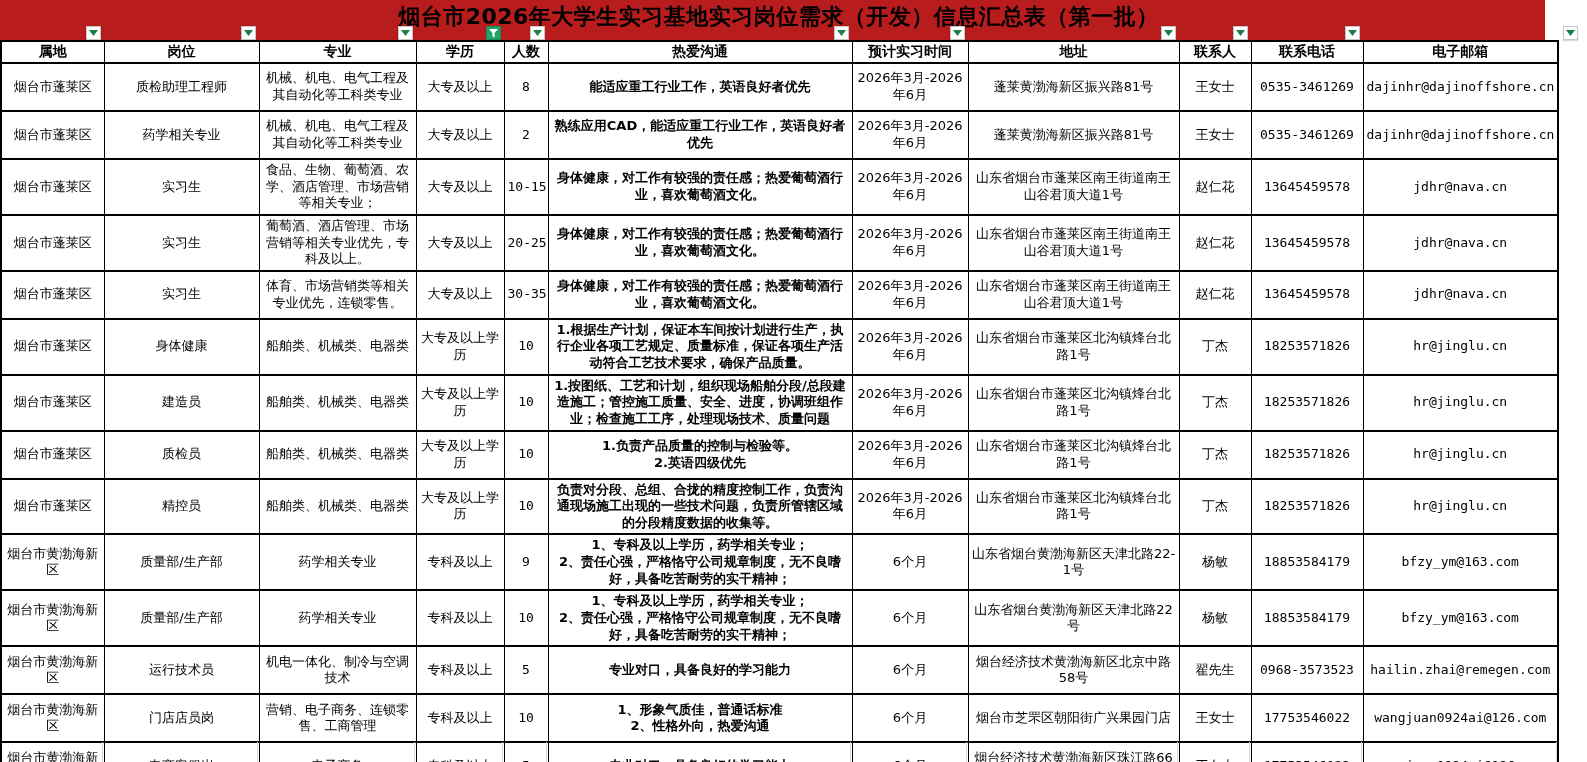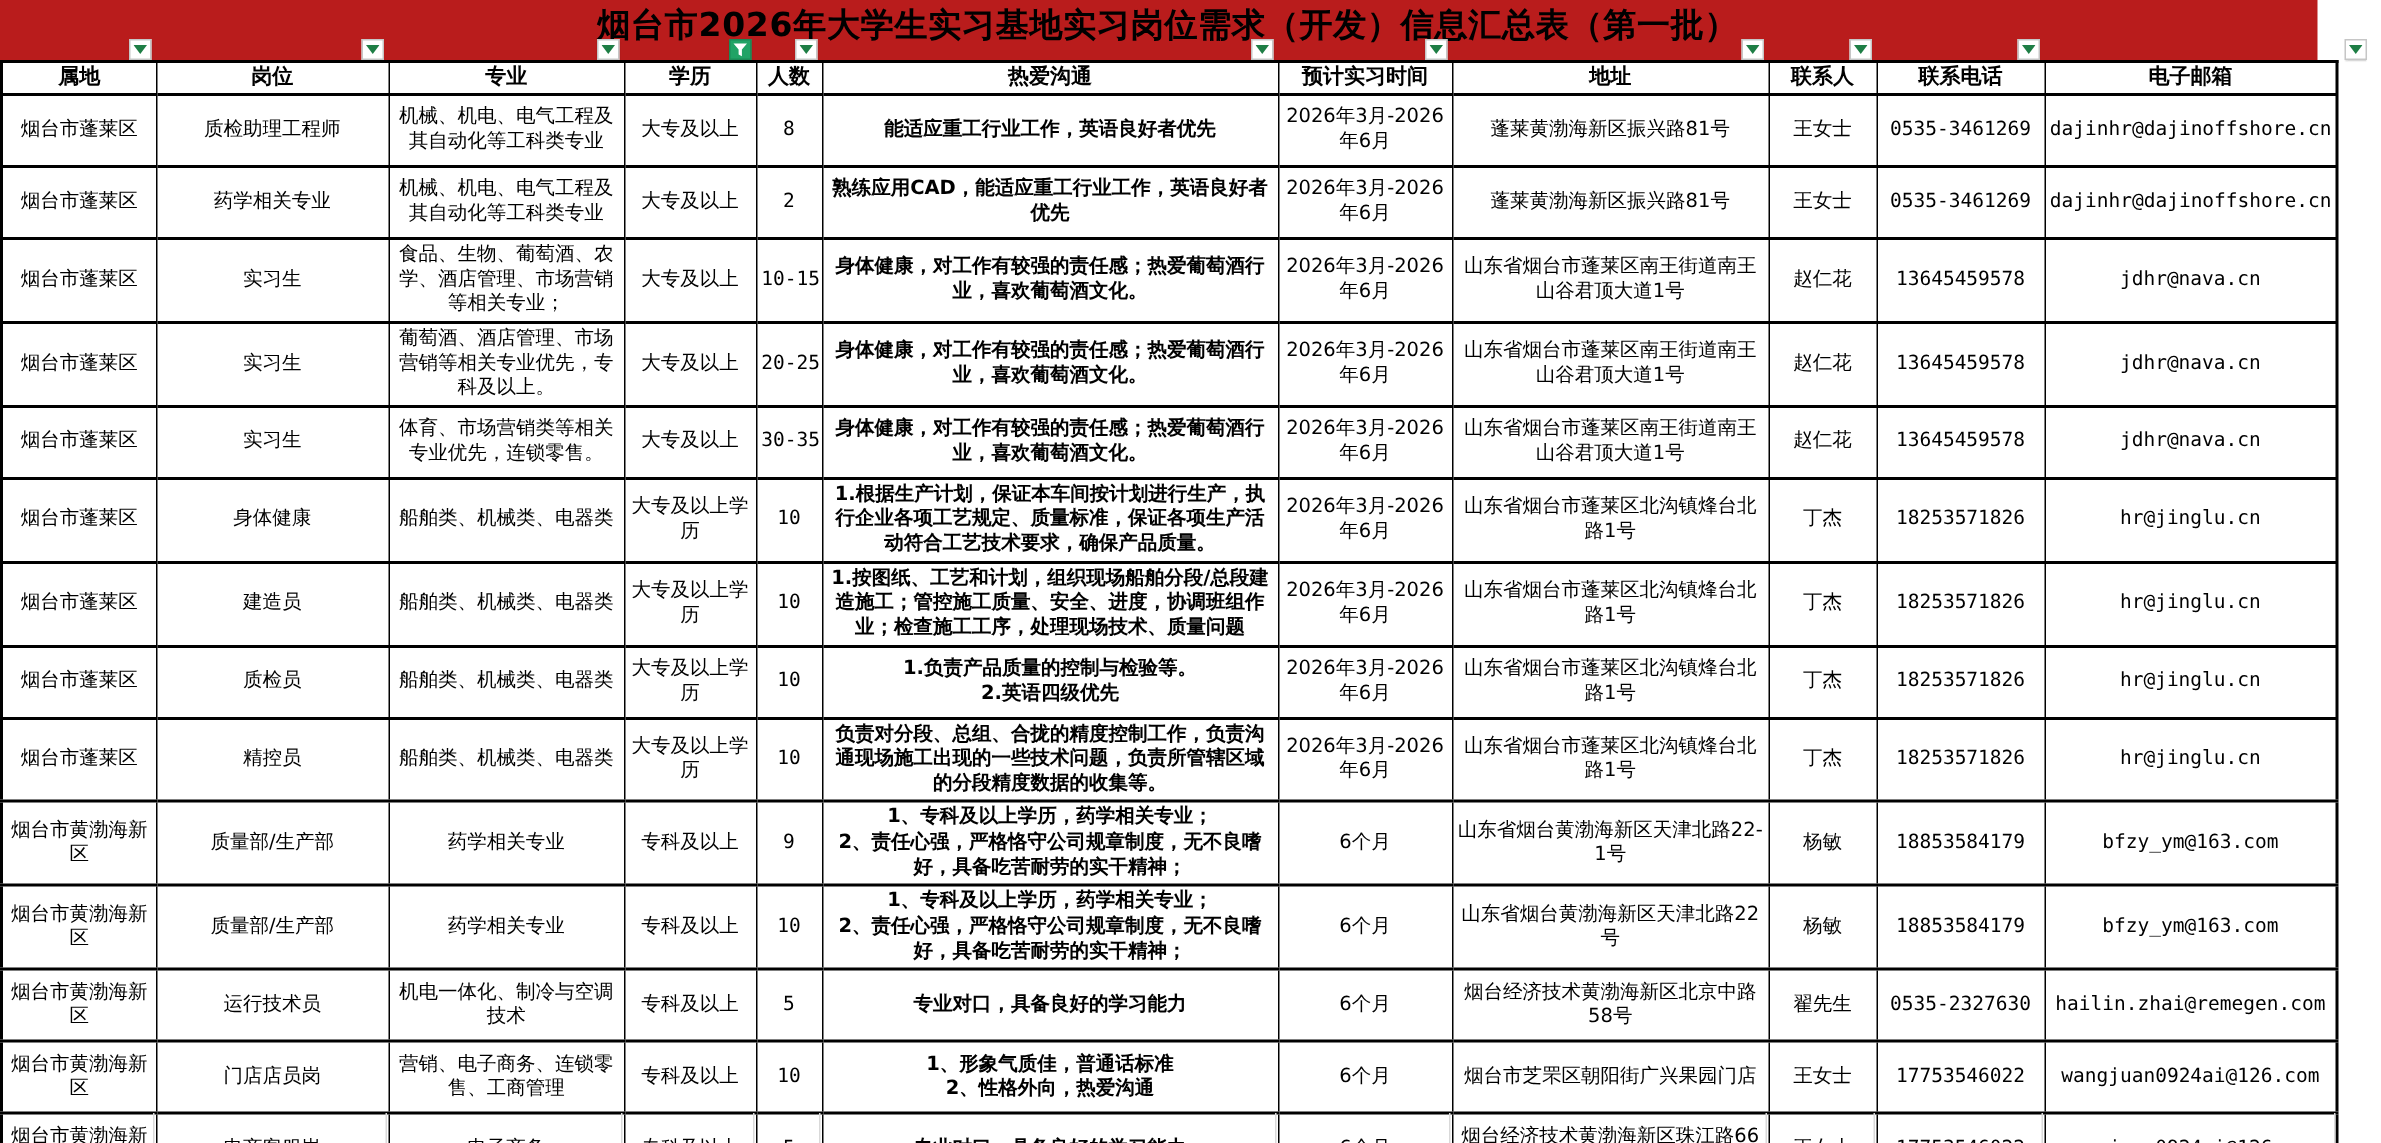--- a/index.html
+++ b/index.html
@@ -271,21 +271,21 @@
         <tr>
           <td class="col-region">烟台市黄渤海新区</td>
           <td class="col-position">运行技术员</td>
           <td class="col-major">机电一体化、制冷与空调技术</td>
           <td class="col-education">专科及以上</td>
           <td class="col-headcount">5</td>
           <td class="col-requirements">专业对口，具备良好的学习能力</td>
           <td class="col-duration">6个月</td>
           <td class="col-address">烟台经济技术黄渤海新区北京中路58号</td>
           <td class="col-contact">翟先生</td>
-          <td class="col-phone">0535-2327630</td>
+          <td class="col-phone">0968-3573523</td>
           <td class="col-email">hailin.zhai@remegen.com</td>
         </tr>
         <tr>
           <td class="col-region">烟台市黄渤海新区</td>
           <td class="col-position">门店店员岗</td>
           <td class="col-major">营销、电子商务、连锁零售、工商管理</td>
           <td class="col-education">专科及以上</td>
           <td class="col-headcount">10</td>
           <td class="col-requirements">1、形象气质佳，普通话标准
 2、性格外向，热爱沟通</td>

